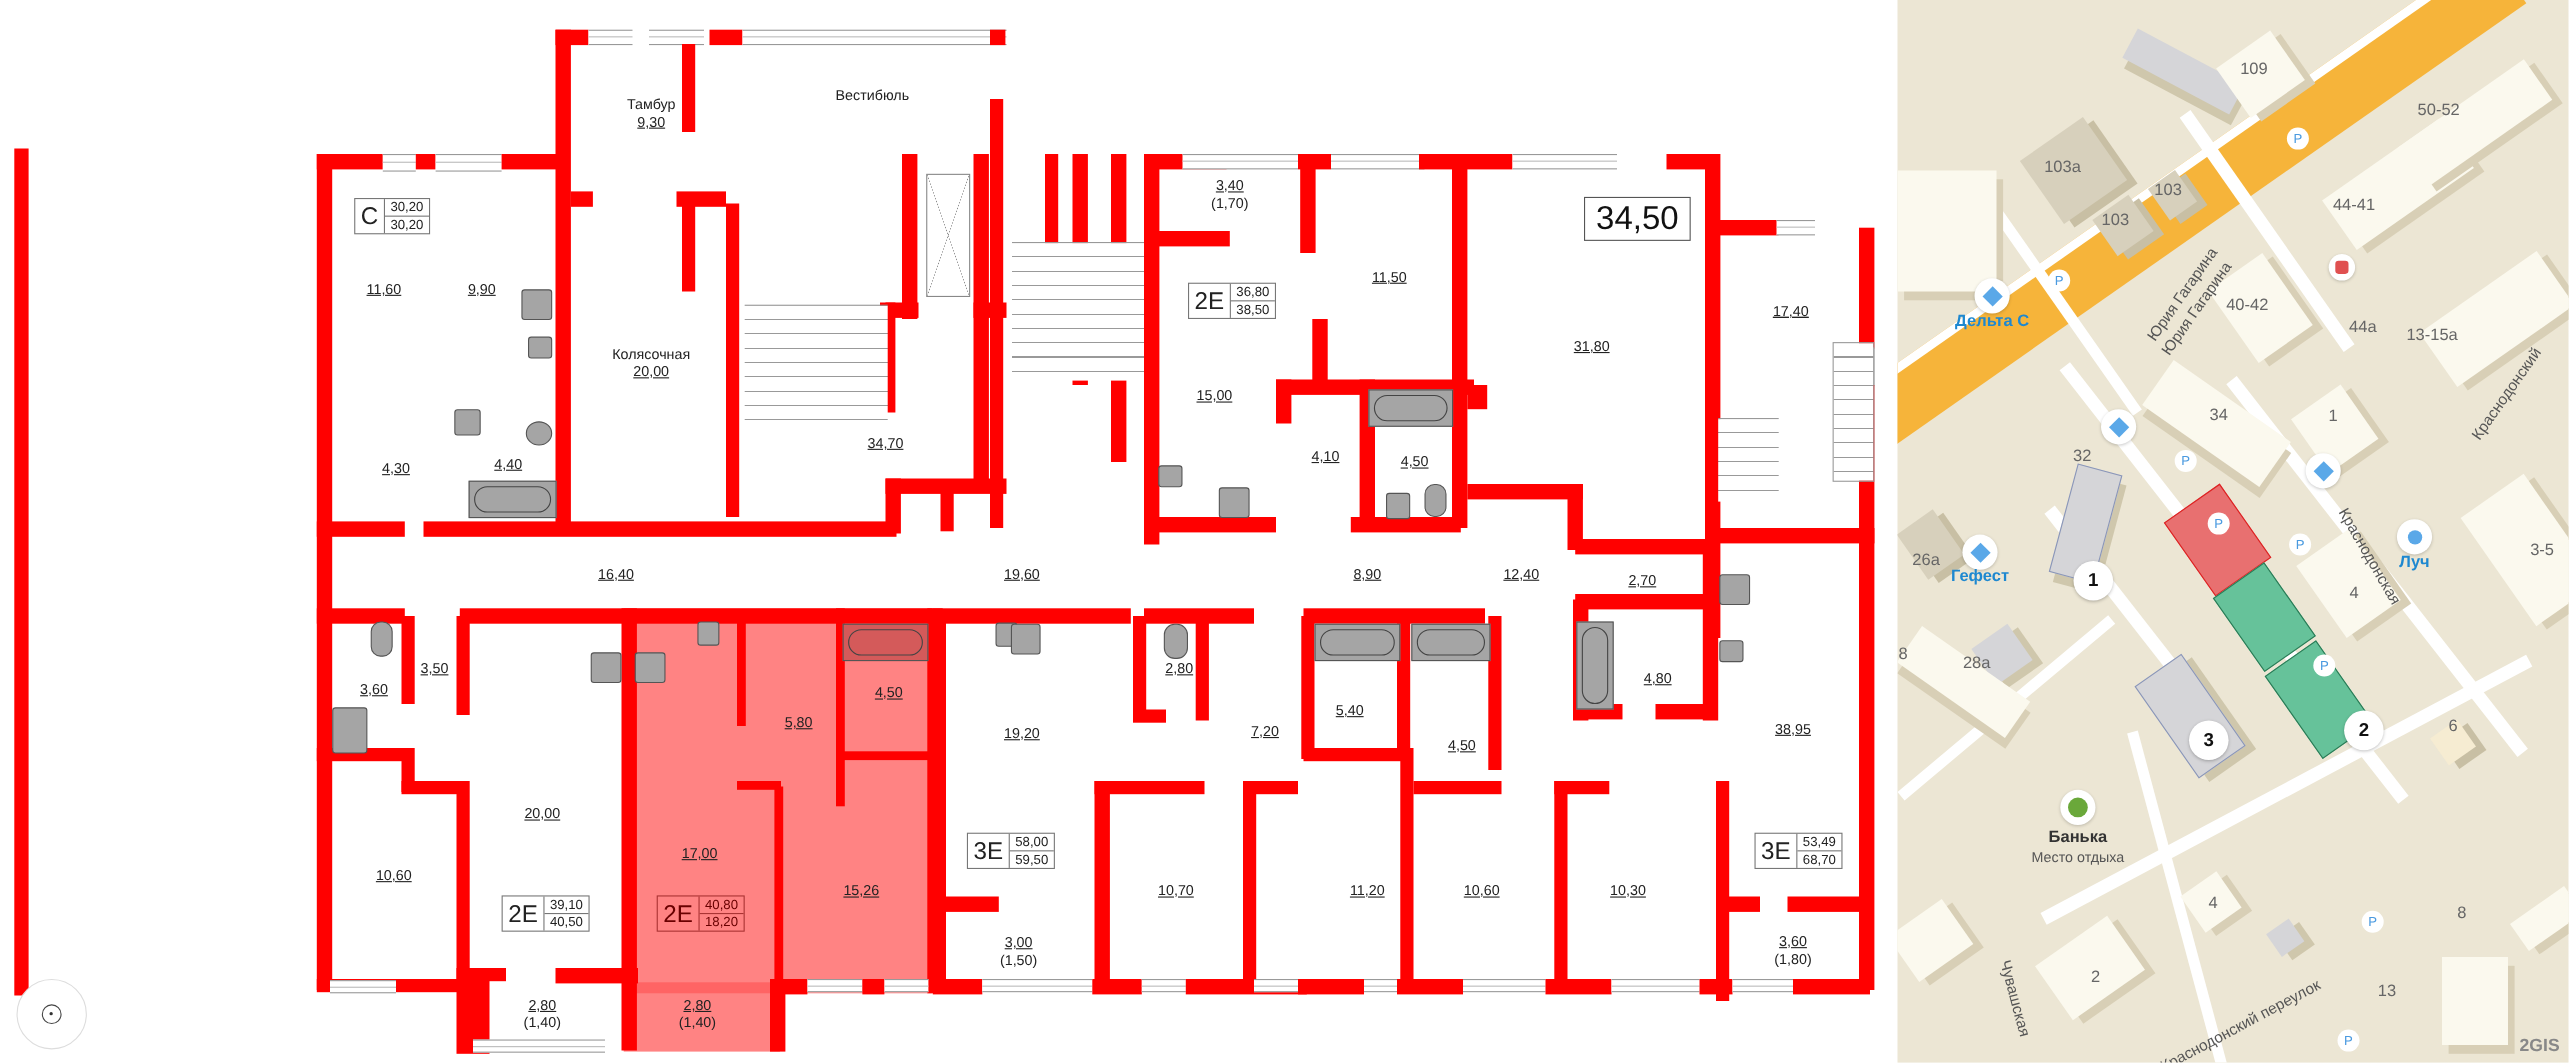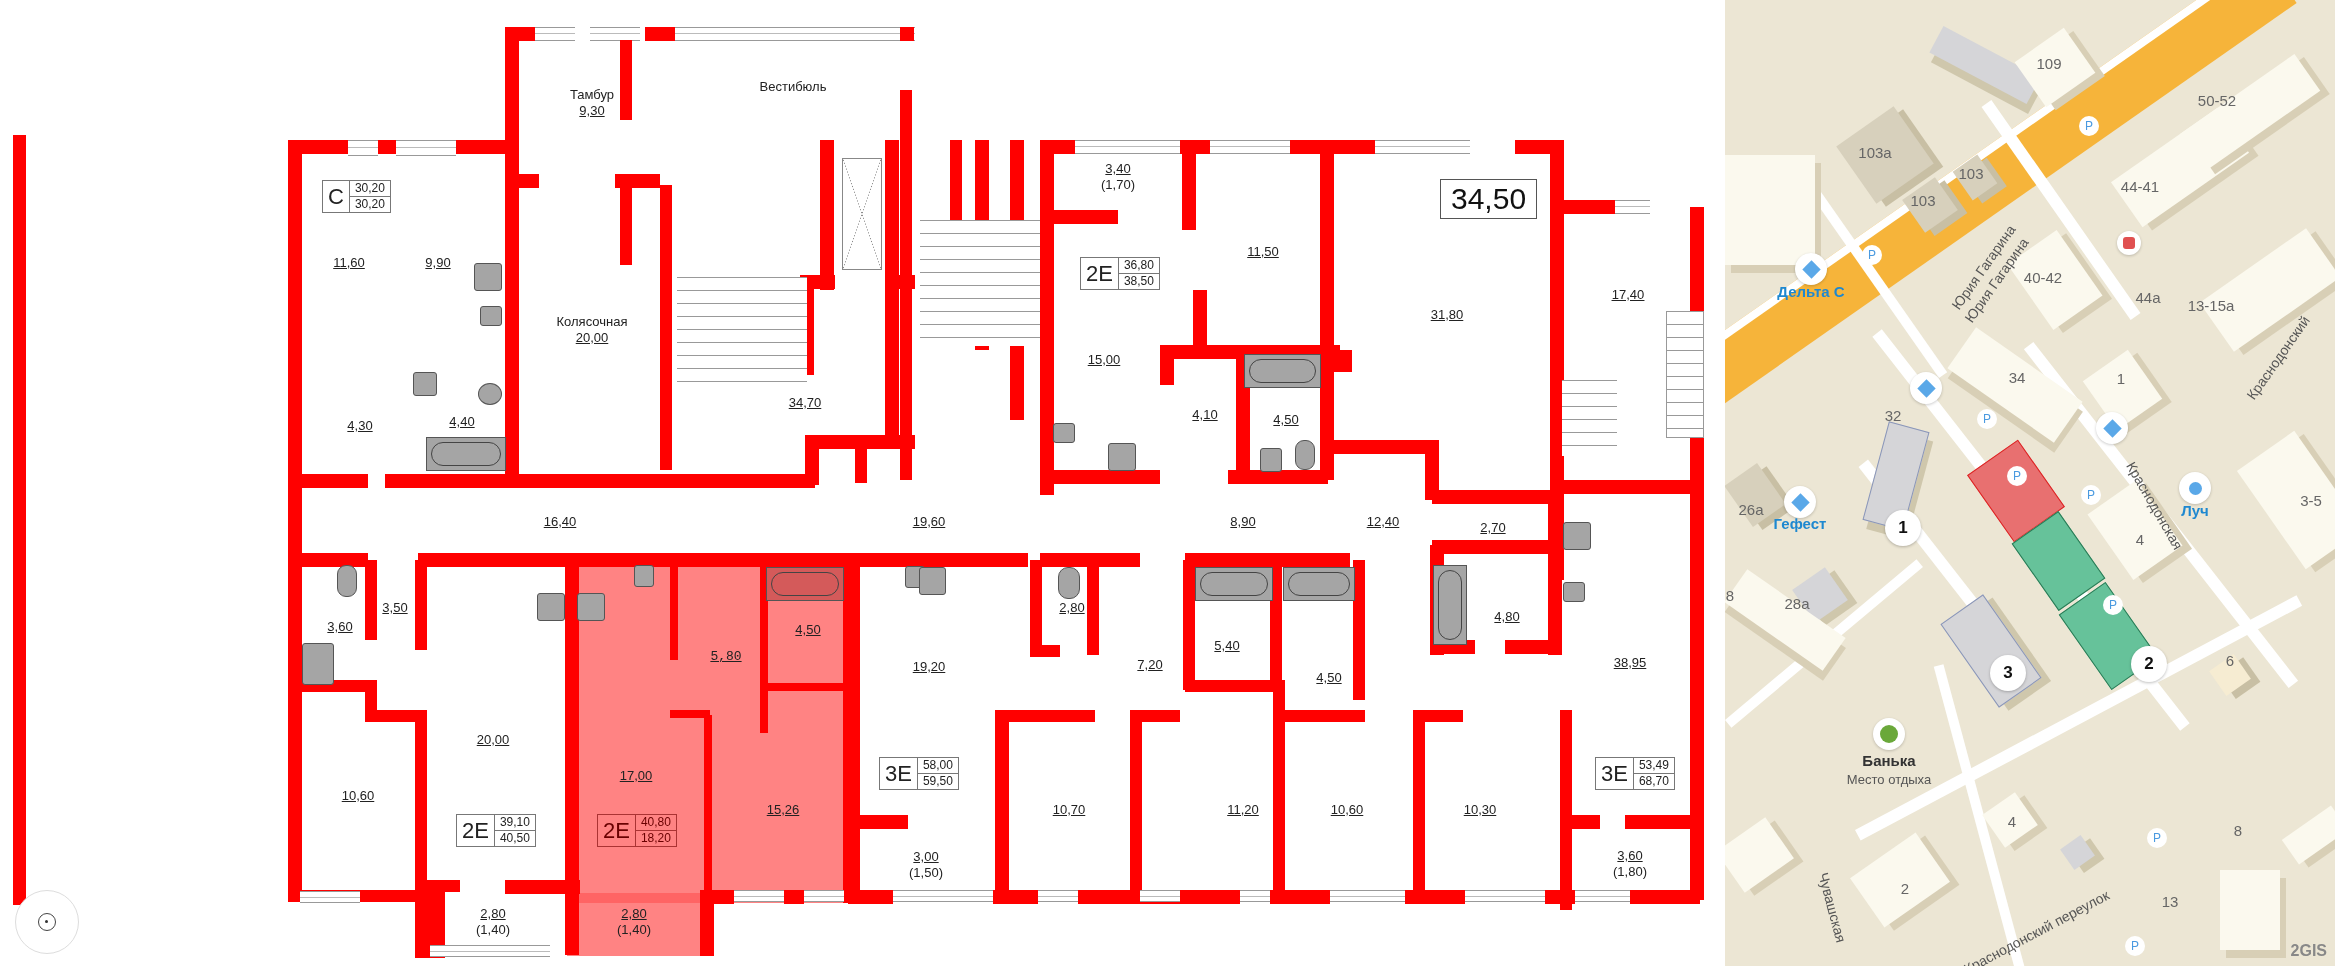--- a/index.html
+++ b/index.html
@@ -213,21 +213,21 @@
   <div class="lbl" style="left:1118px;top:177px;">
       <div class="a">3,40</div>
       <div>(1,70)</div>
     </div>
   <div class="lbl" style="left:1263px;top:252px;"><span class="a">11,50</span></div>
   <div class="lbl" style="left:1104px;top:360px;"><span class="a">15,00</span></div>
   <div class="lbl" style="left:1205px;top:415px;"><span class="a">4,10</span></div>
   <div class="lbl" style="left:1286px;top:420px;"><span class="a">4,50</span></div>
   <div class="lbl" style="left:1243px;top:522px;"><span class="a">8,90</span></div>
   <div class="lbl" style="left:1447px;top:315px;"><span class="a">31,80</span></div>
-  <div class="lbl" style="left:1628px;top:295px;text-decoration:underline;"><span class="a">17,40</span></div>
+  <div class="lbl" style="left:1628px;top:283px;text-decoration:underline;"><span class="a">17,40</span></div>
   <div class="lbl" style="left:1383px;top:522px;"><span class="a">12,40</span></div>
   <div class="lbl" style="left:1493px;top:528px;"><span class="a">2,70</span></div>
   <div class="lbl" style="left:1507px;top:617px;"><span class="a">4,80</span></div>
   <div class="lbl" style="left:1630px;top:663px;"><span class="a">38,95</span></div>
   <div class="lbl" style="left:1630px;top:864px;">
       <div class="a">3,60</div>
       <div>(1,80)</div>
     </div>
   <div class="lbl" style="left:1480px;top:810px;"><span class="a">10,30</span></div>
   <div class="lbl" style="left:1347px;top:810px;"><span class="a">10,60</span></div>
@@ -236,21 +236,21 @@
   <div class="lbl" style="left:1203px;top:810px;margin-left:40px;"><span class="a">11,20</span></div>
   <div class="lbl" style="left:1069px;top:810px;"><span class="a">10,70</span></div>
   <div class="lbl" style="left:1150px;top:665px;"><span class="a">7,20</span></div>
   <div class="lbl" style="left:1072px;top:608px;"><span class="a">2,80</span></div>
   <div class="lbl" style="left:929px;top:667px;"><span class="a">19,20</span></div>
   <div class="lbl" style="left:926px;top:865px;">
       <div class="a">3,00</div>
       <div>(1,50)</div>
     </div>
   <div class="lbl" style="left:783px;top:810px;"><span class="a">15,26</span></div>
-  <div class="lbl" style="left:726px;top:657px;font-family:Liberation Mono, monospace;"><span class="a">5,80</span></div>
+  <div class="lbl" style="left:726px;top:657px;"><span class="a">5,80</span></div>
   <div class="lbl" style="left:808px;top:630px;"><span class="a">4,50</span></div>
   <div class="lbl" style="left:636px;top:776px;"><span class="a">17,00</span></div>
   <div class="lbl" style="left:634px;top:922px;">
       <div class="a">2,80</div>
       <div>(1,40)</div>
     </div>
   <div class="lbl" style="left:493px;top:740px;"><span class="a">20,00</span></div>
   <div class="lbl" style="left:493px;top:922px;">
       <div class="a">2,80</div>
       <div>(1,40)</div>

